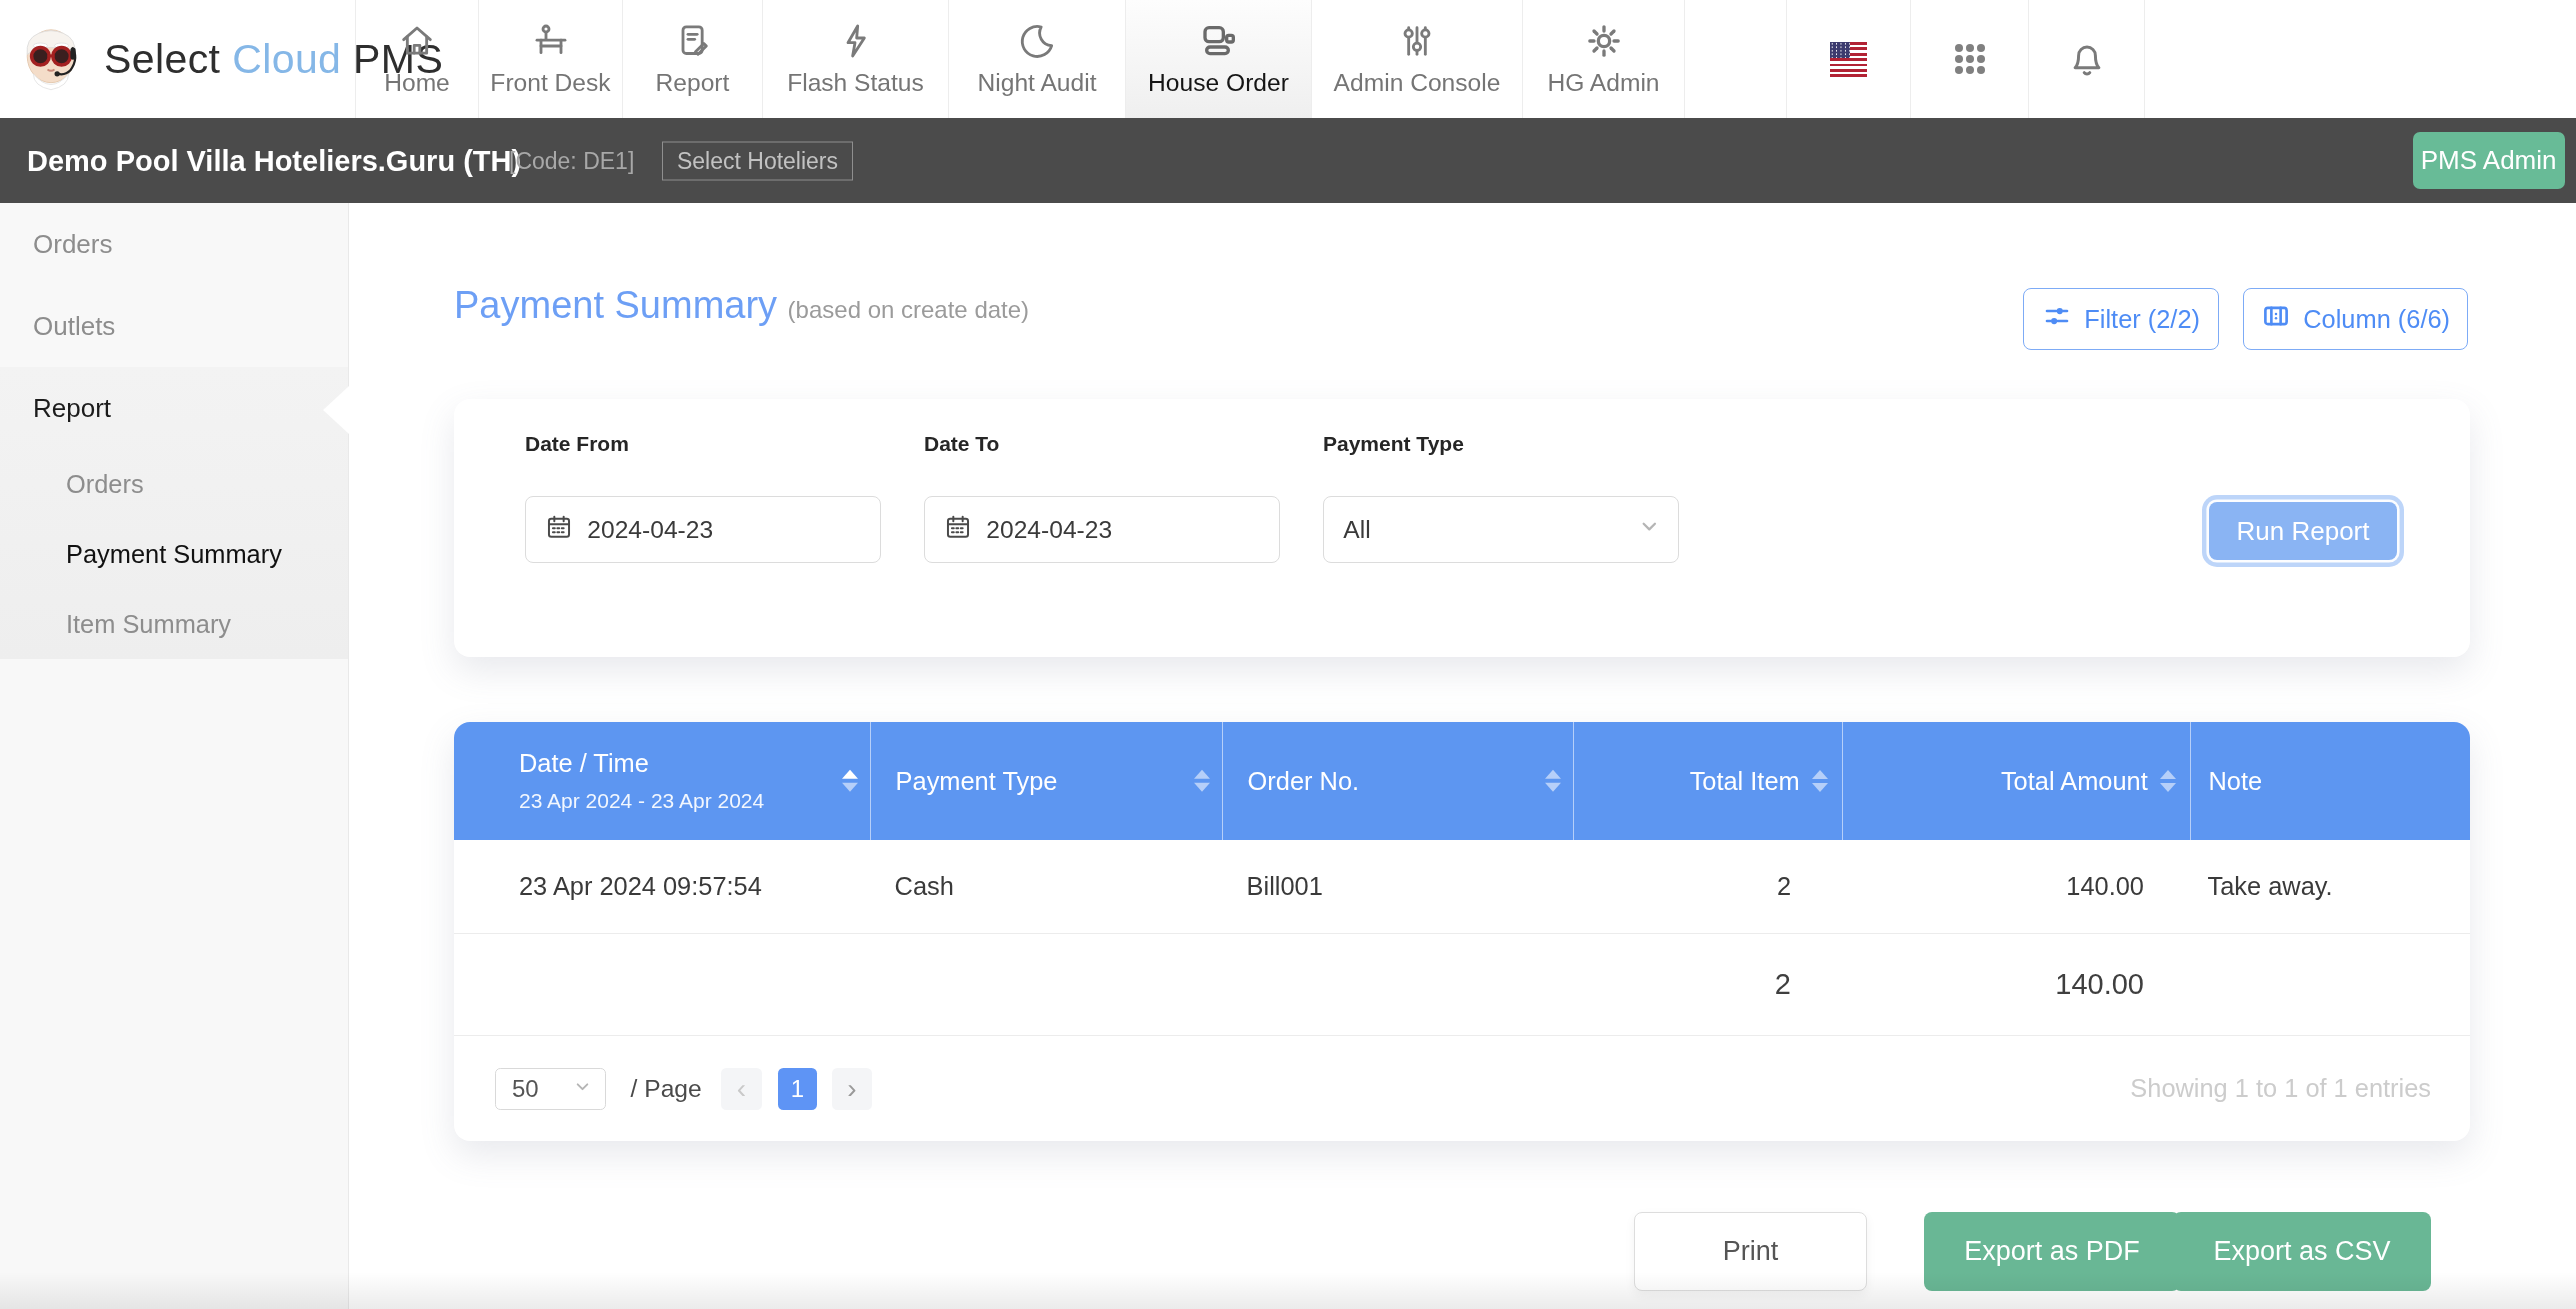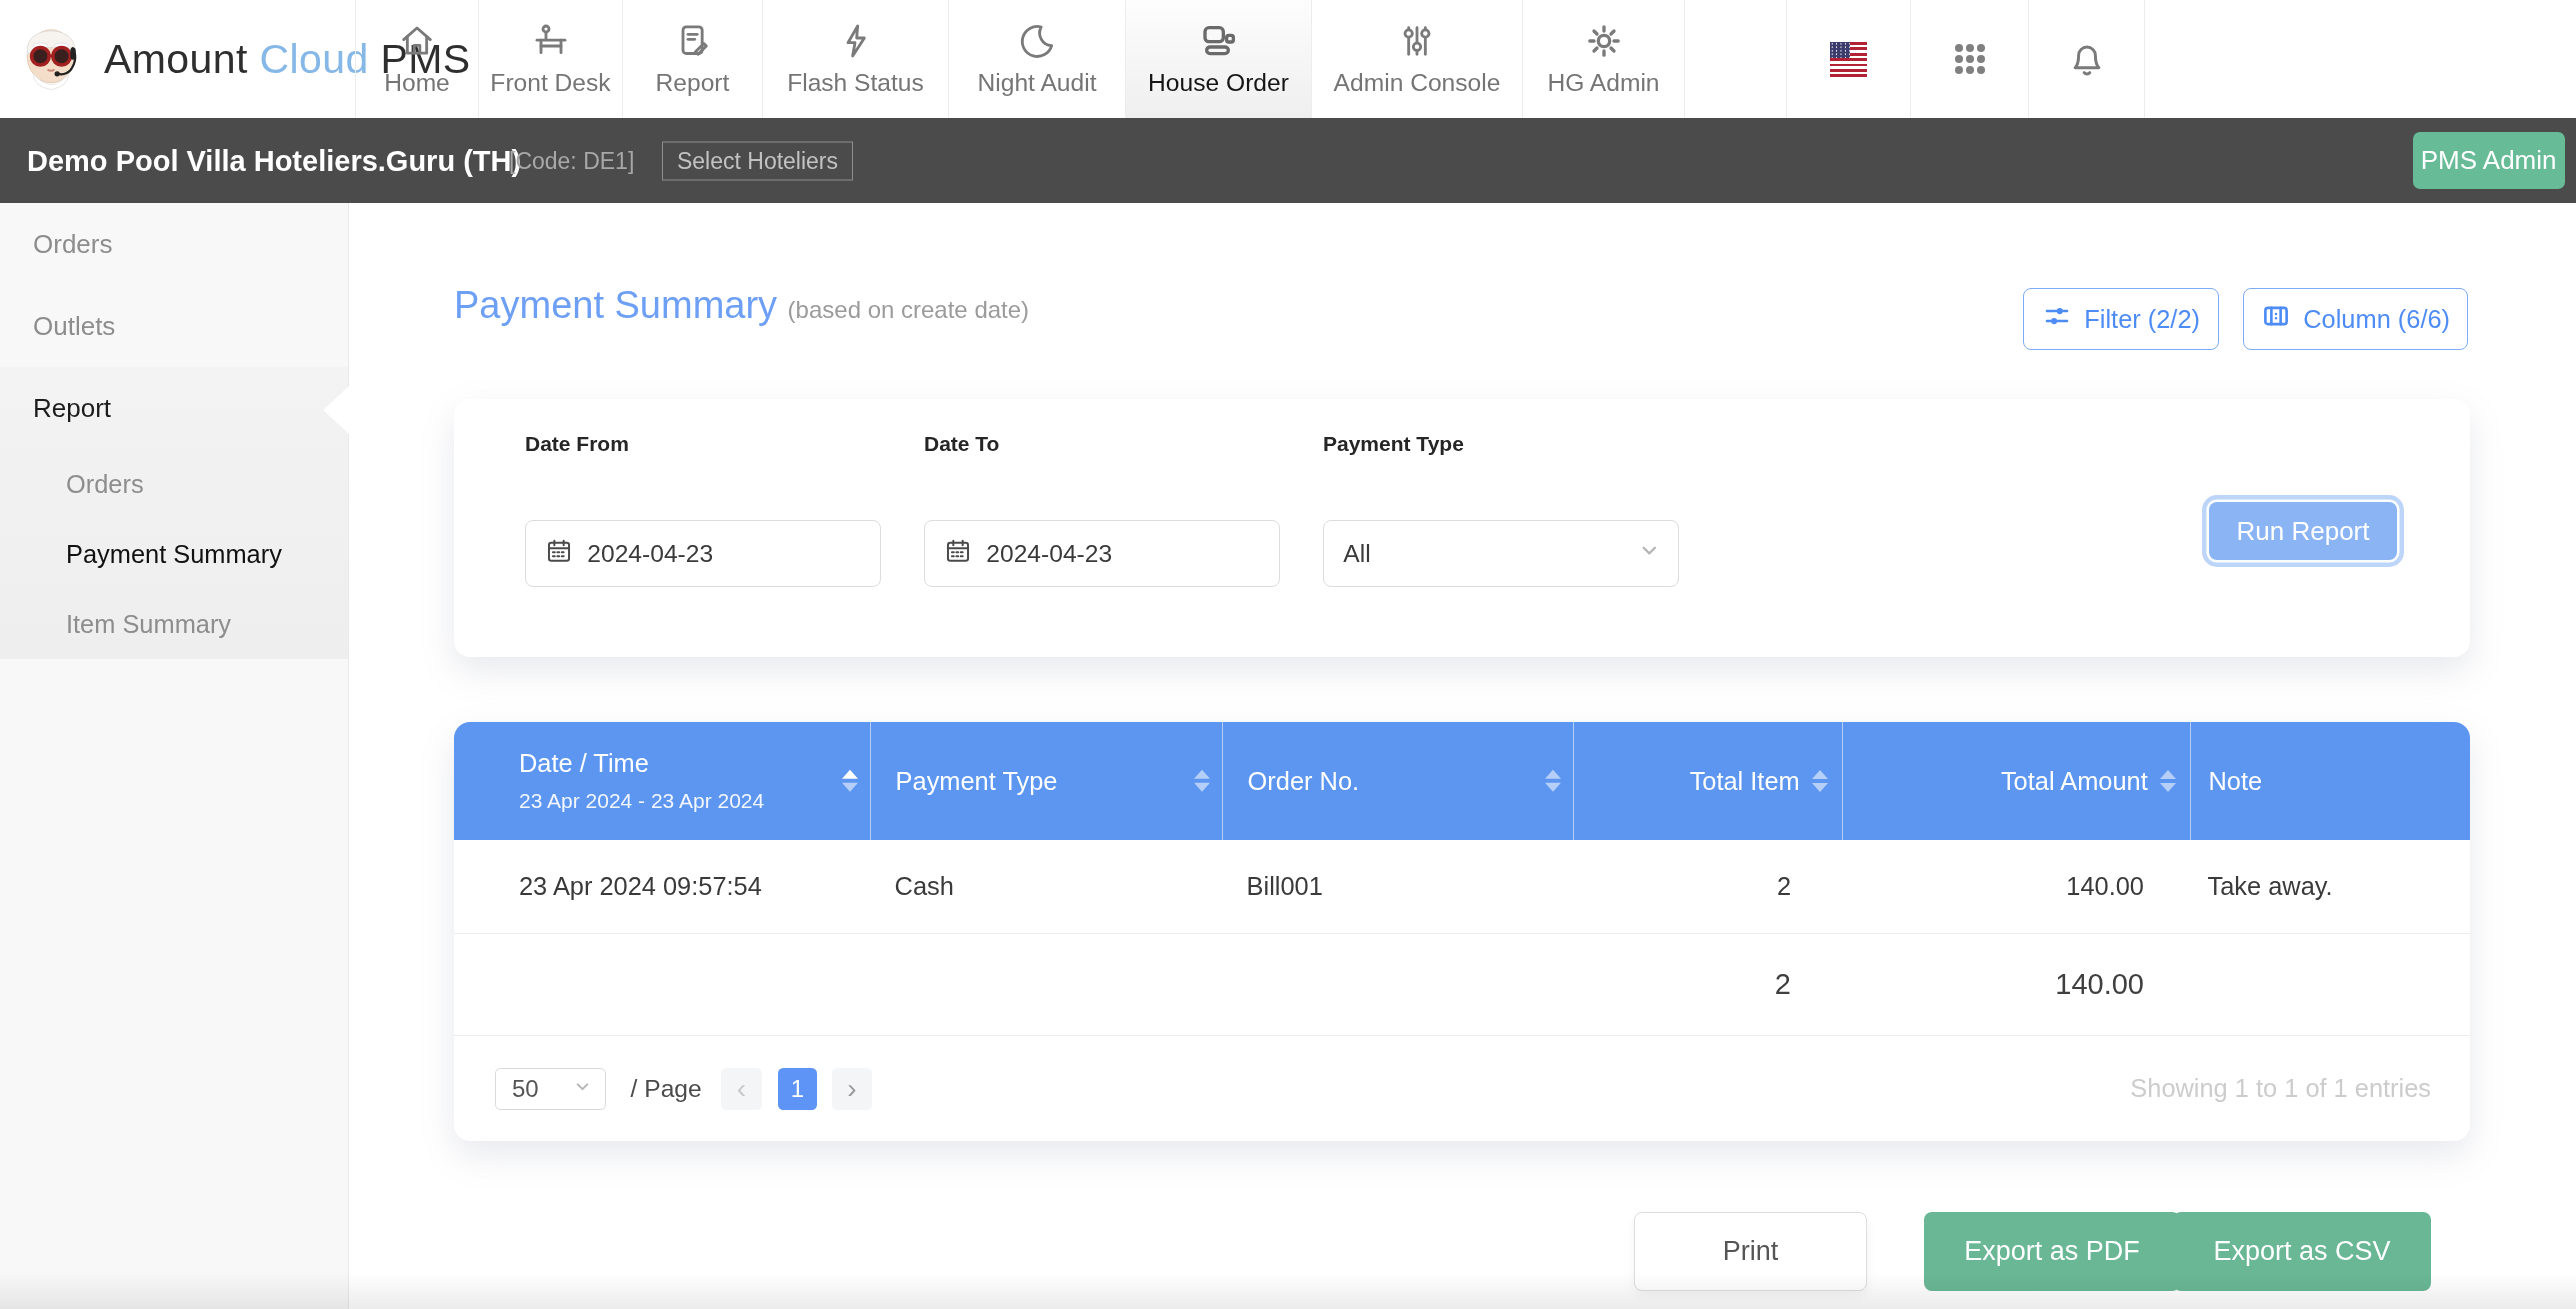--- a/index.html
+++ b/index.html
@@ -45,21 +45,21 @@
   .page-title .t { font-size:38px; color:#6d9ff5; }
   .page-title .s { font-size:24px; color:#9b9b9b; margin-left:10.5px; }
   .hdr-btn { position:absolute; top:85px; height:62px; border:1.8px solid #7dabf6; border-radius:8px; background:#fff; color:#4e8cf5; font-size:25.4px; display:flex; align-items:center; justify-content:center; gap:12.3px; cursor:pointer; }
   .btn-filter { left:1674px; width:196px; }
   .btn-column { left:1894px; width:225px; }
 
   
   .card { position:absolute; background:#fff; border-radius:16px; box-shadow:0 14px 35px rgba(110,120,140,0.16); }
   .filter-card { left:105px; top:196px; width:2016px; height:258px; }
   .f-label { position:absolute; top:33px; font-size:21px; color:#262626; font-weight:bold; }
-  .f-field { position:absolute; top:97px; width:356px; height:67px; border:1.8px solid #dcdcdc; border-radius:8px; display:flex; align-items:center; padding-left:19.3px; gap:14px; font-size:24.6px; color:#3a3a3a; background:#fff; cursor:pointer;margin-top:24px; }
+  .f-field { position:absolute; top:97px; width:356px; height:67px; border:1.8px solid #dcdcdc; border-radius:8px; display:flex; align-items:center; padding-left:19.3px; gap:14px; font-size:24.6px; color:#3a3a3a; background:#fff; cursor:pointer; }
   .f-field .chev { margin-left:auto; margin-right:16px; }
   .run-btn { position:absolute; left:1755px; top:103px; width:188px; height:58px; background:#8ab4f3; border:none; border-radius:8px; color:#fff; font-size:26px; box-shadow:0 0 0 2.6px rgba(255,255,255,0.95), 0 0 0 7px #bdd5f9; cursor:pointer; }
 
   
   .table-card { left:105px; top:519px; width:2016px; height:419px; overflow:hidden; }
   .tgrid { display:grid; grid-template-columns:416px 352px 351px 269px 348px 280px; }
   .thead { background:#5d96f1; height:118px; color:#fff; }
   .th { display:flex; align-items:center; font-size:25.4px; position:relative; }
   .th + .th { border-left:1.8px solid rgba(255,255,255,0.55); }
   .th.first { padding-left:65px; }
@@ -119,21 +119,21 @@
         <ellipse cx="54" cy="28" rx="8" ry="3" fill="#fff" stroke="#e0e0e0"></ellipse>
         <circle cx="30" cy="40" r="10" fill="#3a1f1f" stroke="#a32020" stroke-width="4"></circle>
         <circle cx="54" cy="40" r="10" fill="#3a1f1f" stroke="#a32020" stroke-width="4"></circle>
         <rect x="38" y="38" width="8" height="3" fill="#a32020"></rect>
         <path d="M38 55 Q42 58 46 55" stroke="#c98a7a" stroke-width="2" fill="none"></path>
         <path d="M66 30 Q74 42 64 56 Q58 62 50 60" stroke="#222" stroke-width="2.5" fill="none"></path>
         <circle cx="49" cy="60" r="3" fill="#222"></circle>
         <rect x="64" y="30" width="6" height="14" rx="3" fill="#222"></rect>
       </svg>
     </span>
-    <span class="logo-text"><span>Amount </span><span class="cloud">Cloud </span><span>PMS</span></span>
+    <span class="logo-text"><span>Select </span><span class="cloud">Cloud </span><span>PMS</span></span>
   </div>
 
   <div class="nav-item" style="width:123px">
     <span>
         <svg class="ico" width="40" height="40" viewBox="0 0 24 24">
           <path d="M4 11.2 12 4.2 20 11.2"></path>
           <path d="M6.2 9.6 V19.3 H17.8 V9.6"></path>
           <path d="M10.3 19.3 V14.6 H13.7 V19.3"></path>
         </svg>
       </span>

